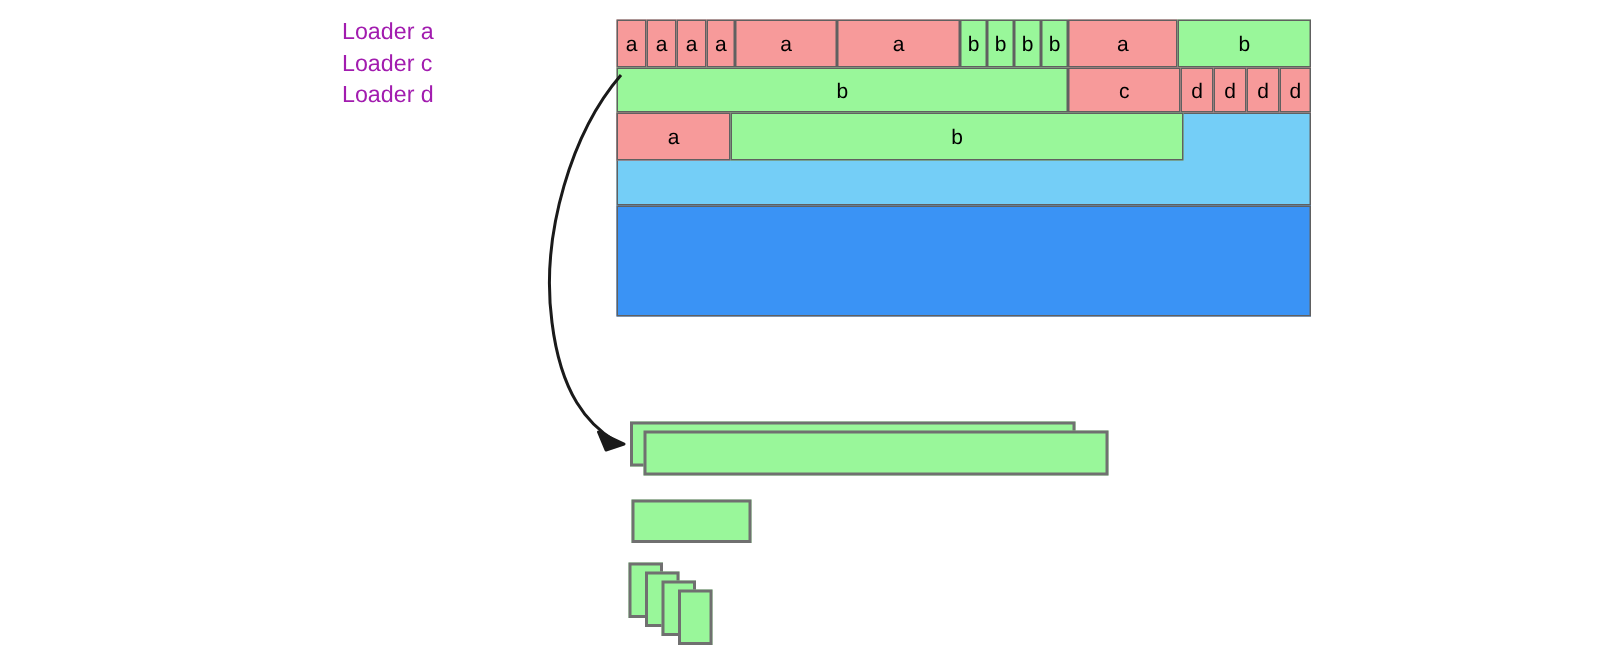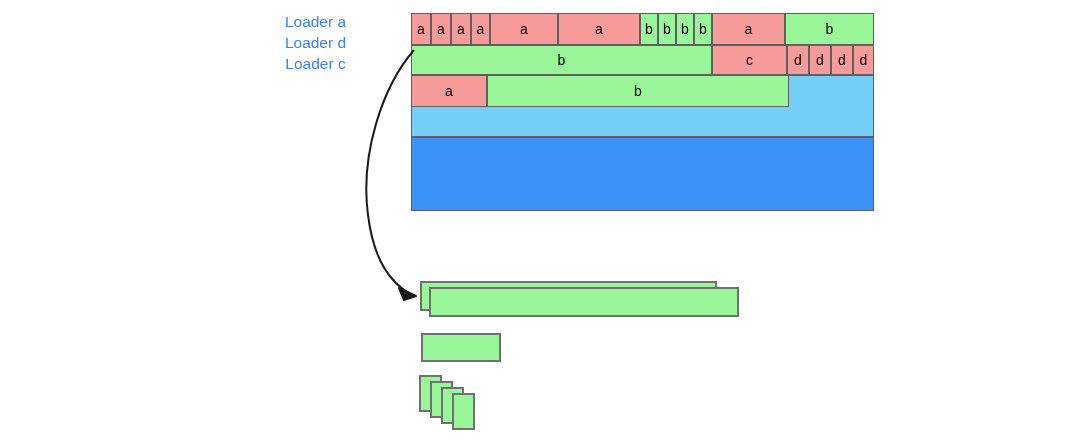--- a/index.html
+++ b/index.html
@@ -26,22 +26,21 @@
   .legend {
     position: absolute;
     left: 228px;
     top: 11px;
     width: 175px;
   }
   .legend-line {
     font-size: 15.5px;
     line-height: 21px;
     white-space: nowrap;
-    color: #3b82f6;
-    text-align: center;
+    color: #a21caf;
   }
 
   
   .memmap {
     position: absolute;
     left: 411px;
     top: 13px;
     width: 463px;
     height: 198px;
   }
@@ -103,22 +102,22 @@
     overflow: visible;
   }
 </style>
 </head>
 <body>
 
 <div id="stage">
 
   <div class="legend">
     <div class="legend-line">Loader a</div>
+    <div class="legend-line">Loader c</div>
     <div class="legend-line">Loader d</div>
-    <div class="legend-line">Loader c</div>
   </div>
 
   <div class="memmap">
     <div class="band lightblue" style="top:62px;height:62px;"></div>
     <div class="band darkblue" style="top:124px;height:74px;"></div>
 
     <div class="row" style="top:0px;height:32px;">
       <div class="seg red" style="left:0px;width:20px;">a</div>
       <div class="seg red" style="left:20px;width:20px;">a</div>
       <div class="seg red" style="left:40px;width:20px;">a</div>

